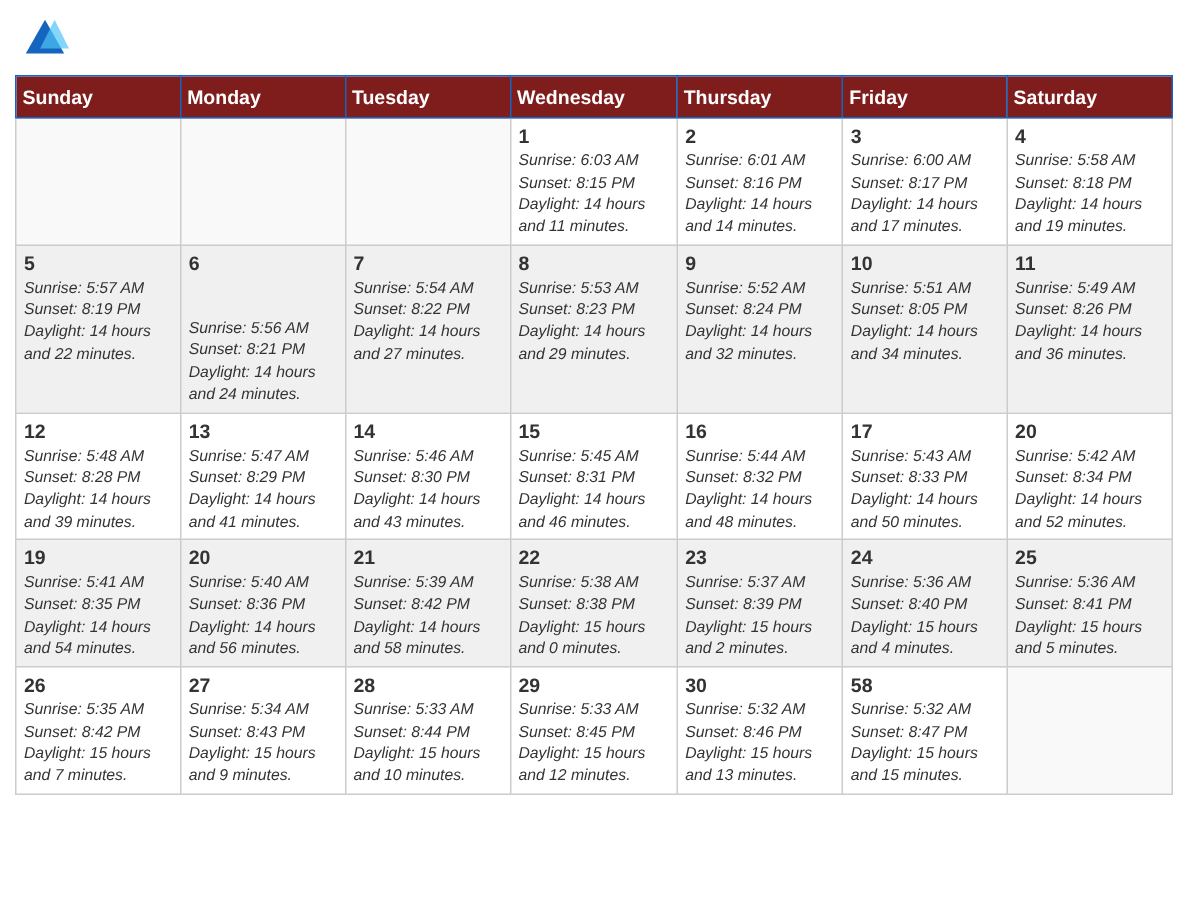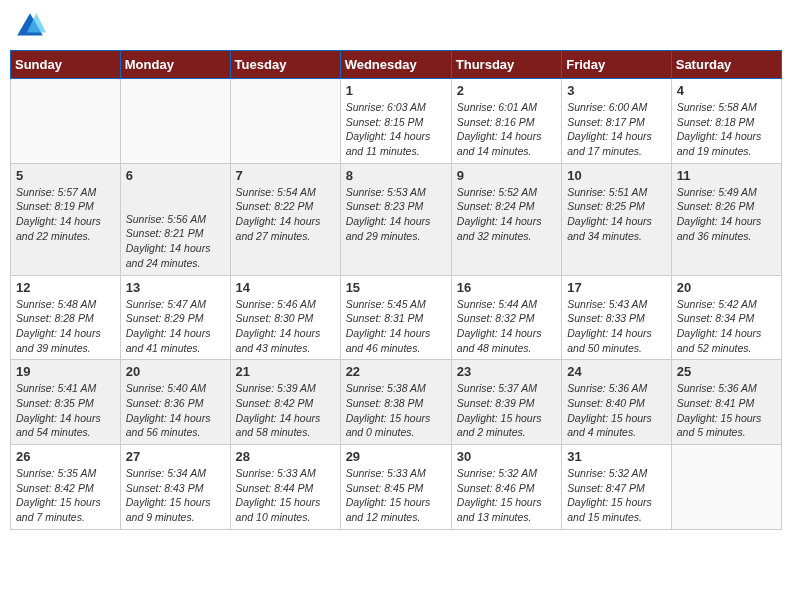--- a/index.html
+++ b/index.html
@@ -185,21 +185,21 @@
         <td>
           <div class="day-number">9</div>
           <div class="day-info" style="white-space: pre-line;">Sunrise: 5:52 AM
 Sunset: 8:24 PM
 Daylight: 14 hours
 and 32 minutes.</div>
         </td>
         <td>
           <div class="day-number">10</div>
           <div class="day-info" style="white-space: pre-line;">Sunrise: 5:51 AM
-Sunset: 8:25 PM
+Sunset: 8:05 PM
 Daylight: 14 hours
 and 34 minutes.</div>
         </td>
         <td>
           <div class="day-number">11</div>
           <div class="day-info" style="white-space: pre-line;">Sunrise: 5:49 AM
 Sunset: 8:26 PM
 Daylight: 14 hours
 and 36 minutes.</div>
         </td>
@@ -336,21 +336,21 @@
 and 12 minutes.</div>
         </td>
         <td>
           <div class="day-number">30</div>
           <div class="day-info" style="white-space: pre-line;">Sunrise: 5:32 AM
 Sunset: 8:46 PM
 Daylight: 15 hours
 and 13 minutes.</div>
         </td>
         <td>
-          <div class="day-number">31</div>
+          <div class="day-number">58</div>
           <div class="day-info" style="white-space: pre-line;">Sunrise: 5:32 AM
 Sunset: 8:47 PM
 Daylight: 15 hours
 and 15 minutes.</div>
         </td>
         <td class="empty"></td>
       </tr>
     </tbody>
 </table>
 

